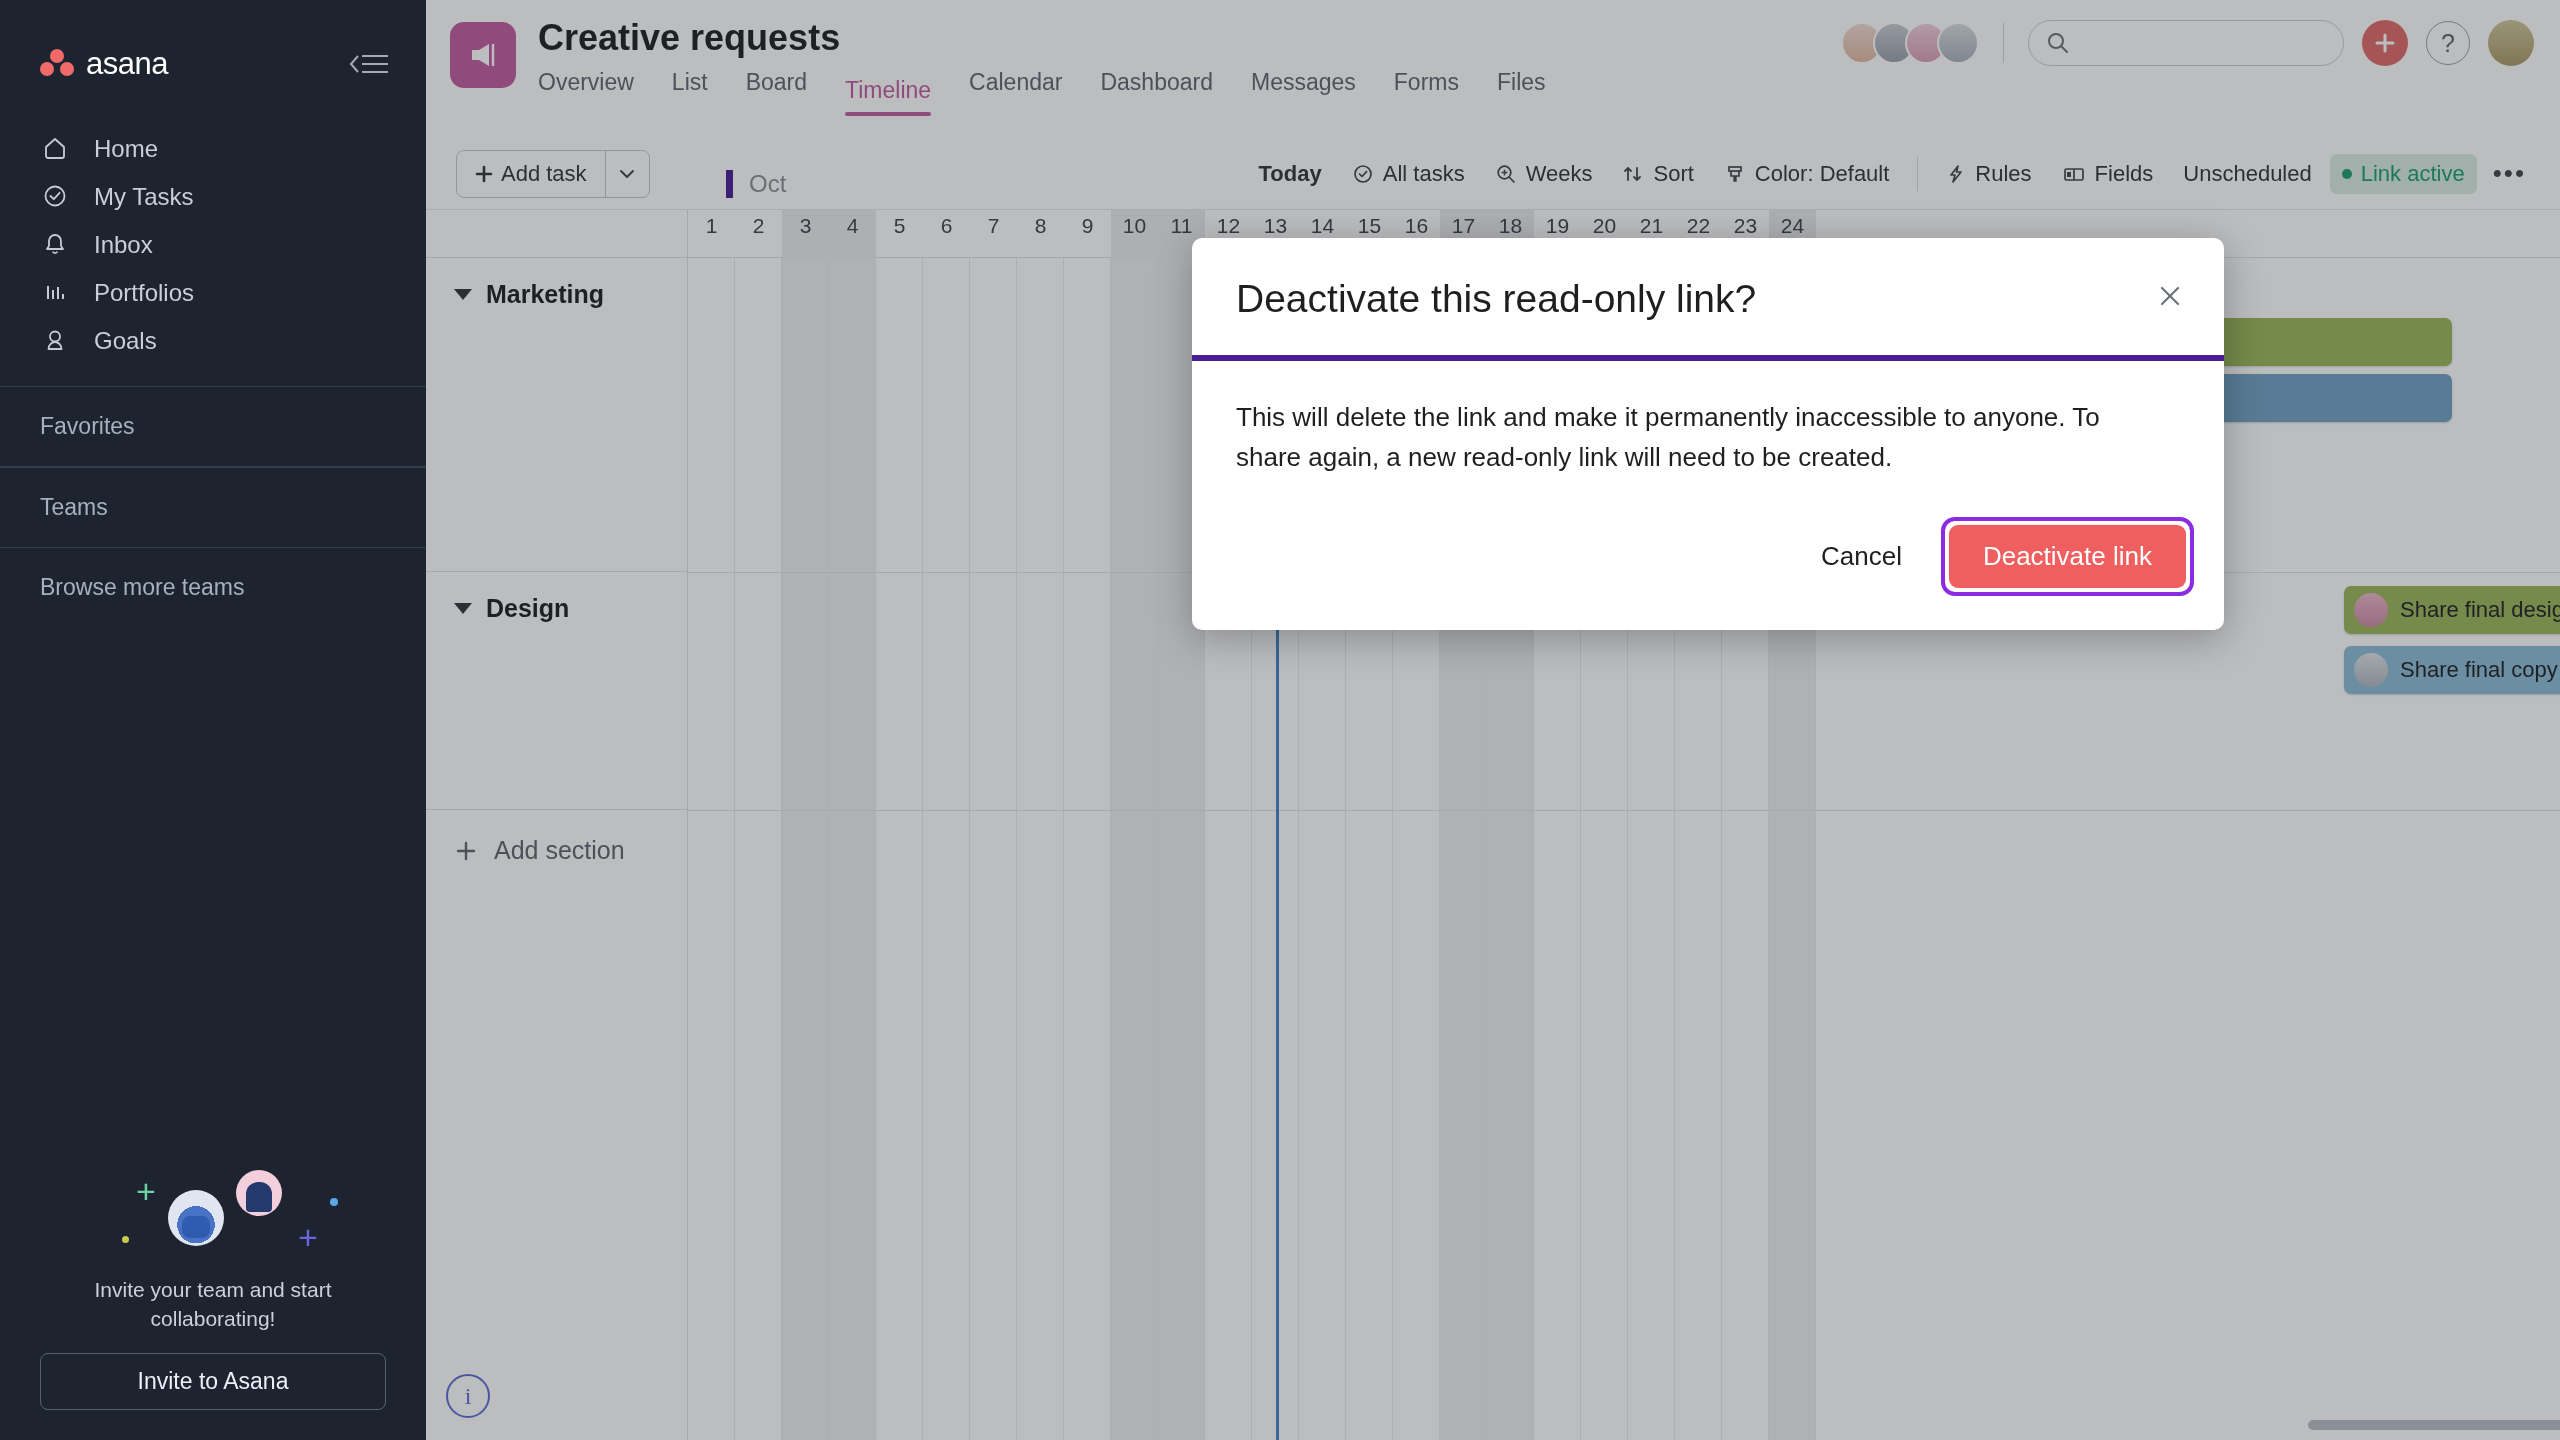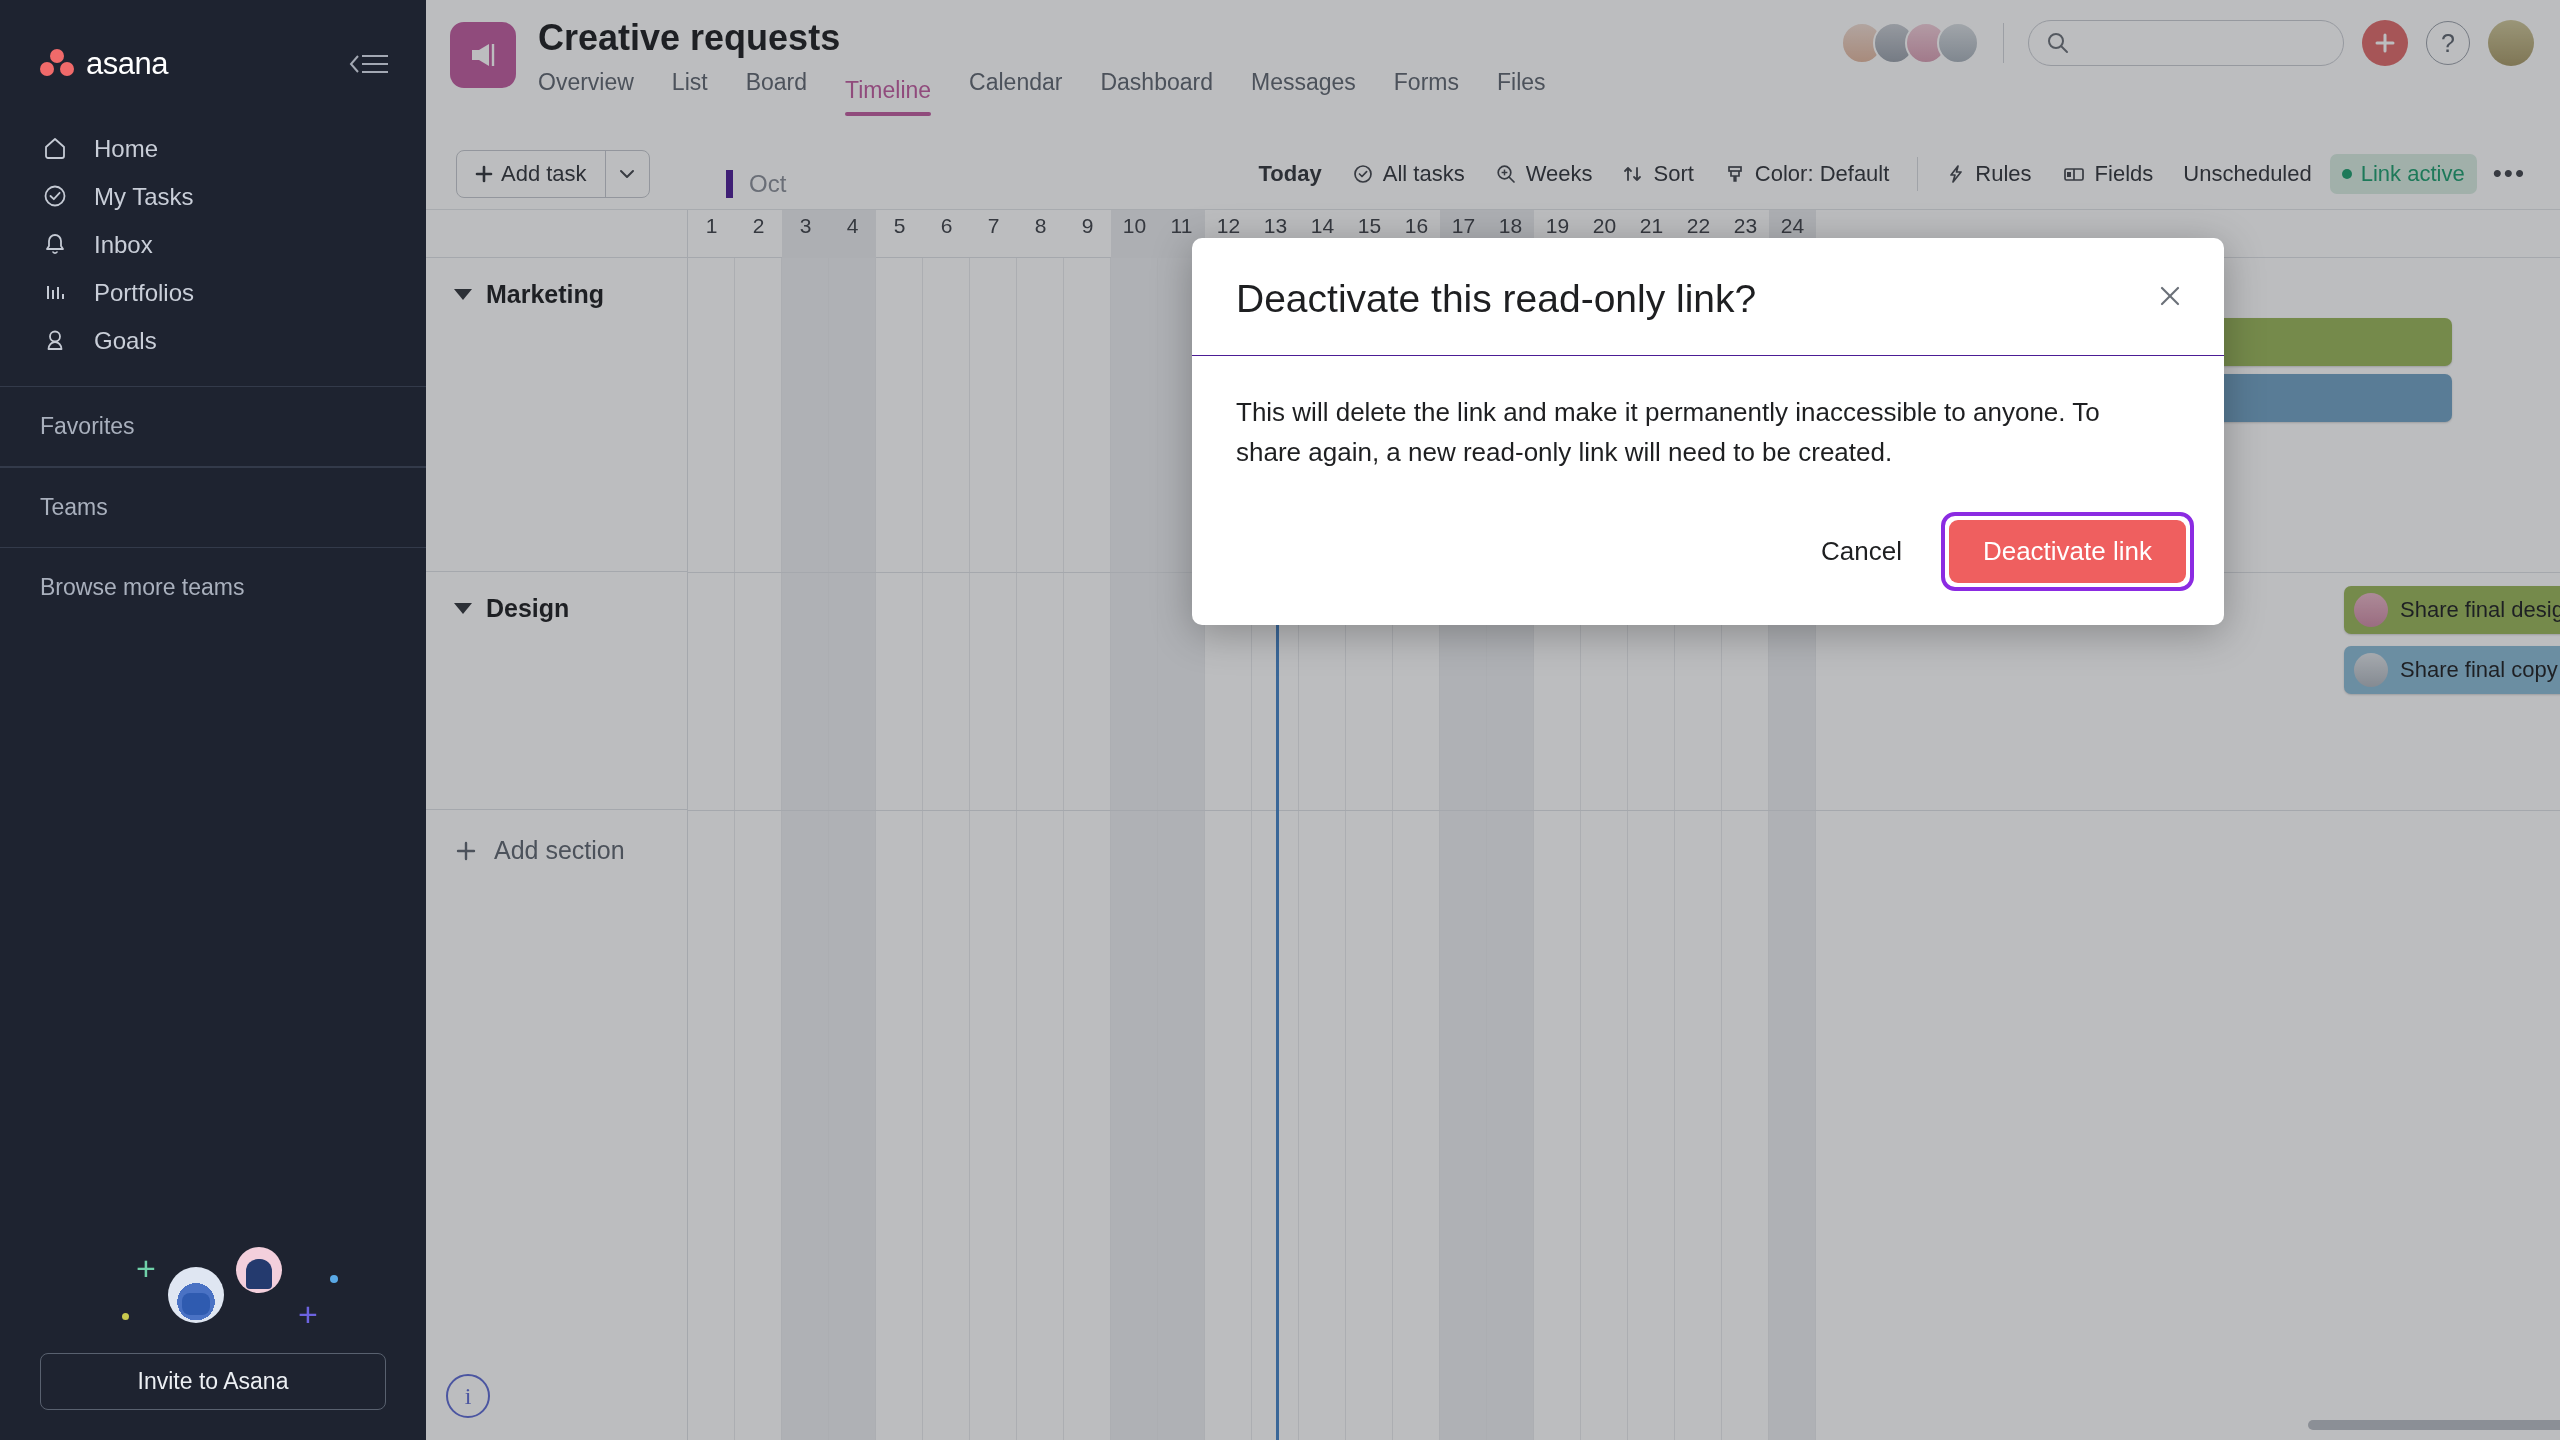--- a/index.html
+++ b/index.html
@@ -147,21 +147,21 @@
               display:flex;align-items:center;justify-content:center; font-size:24px;
               font-family:"Liberation Serif", serif; cursor:pointer; z-index:4; background:#fff; }
   .hscroll { position:absolute; left: 1620px; bottom: 10px; width: 540px; height:10px;
              border-radius:5px; background:#b9bdc4; z-index:4; cursor:pointer; }
 
   
   .scrim { position:absolute; inset:0; background: rgba(34,36,42,0.30); z-index: 50; }
   .modal { position:absolute; left: 766px; top: 238px; width: 1032px;
            background:#fff; border-radius:10px; z-index: 60;
            box-shadow: 0 8px 40px rgba(0,0,0,.28); overflow:hidden; }
-  .modal-head { position:relative; padding: 40px 44px 34px 44px; border-bottom:1px solid #4c1d95; }
+  .modal-head { position:relative; padding: 40px 44px 34px 44px; border-bottom:6px solid #4c1d95; }
   .modal-title { font-size: 39px; font-weight:400; color:#1e1f21; line-height:1.1; }
   .modal-close { position:absolute; right:34px; top:38px; width:40px;height:40px;
                  display:flex;align-items:center;justify-content:center;
                  color:#6b7078; cursor:pointer; }
   .modal-body { padding: 36px 44px 10px 44px; }
   .modal-text { font-size: 26px; color:#1e1f21; line-height:1.55; max-width: 880px; }
   .modal-actions { display:flex; justify-content:flex-end; align-items:center; gap:8px;
                    padding: 30px 30px 34px 44px; }
   .btn-cancel { font-size: 26px; color:#1e1f21; padding: 16px 30px; border-radius:9px;
                 border:1px solid transparent; cursor:pointer; background:#fff; }
@@ -255,20 +255,21 @@
 
     <div class="invite-box">
       <div class="invite-art">
         <span class="plus-deco p1">+</span>
         <span class="plus-deco p2">+</span>
         <span class="dot-deco d1"></span>
         <span class="dot-deco d2"></span>
         <span class="av av1"></span>
         <span class="av av2"></span>
       </div>
+      <div class="invite-text">Invite your team and start collaborating!</div>
       <div class="invite-btn">Invite to Asana</div>
     </div>
   </div>
 
   <div class="main">
 
     <div class="topbar">
       <div class="proj-icon">
         <svg width="34" height="34" viewBox="0 0 34 34">
           <rect x="6" y="12" width="7" height="10" fill="#fff"></rect>

